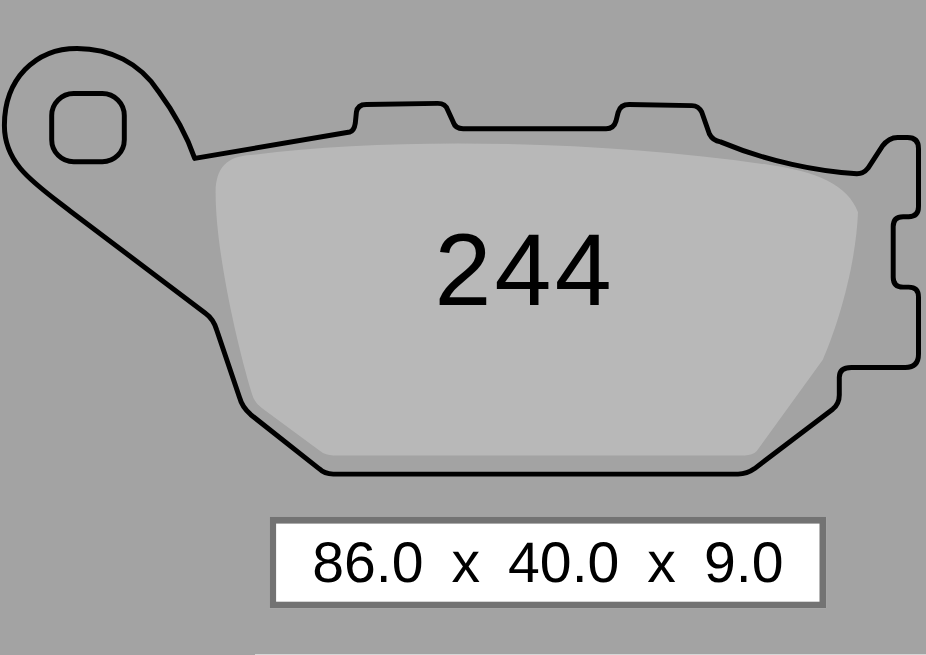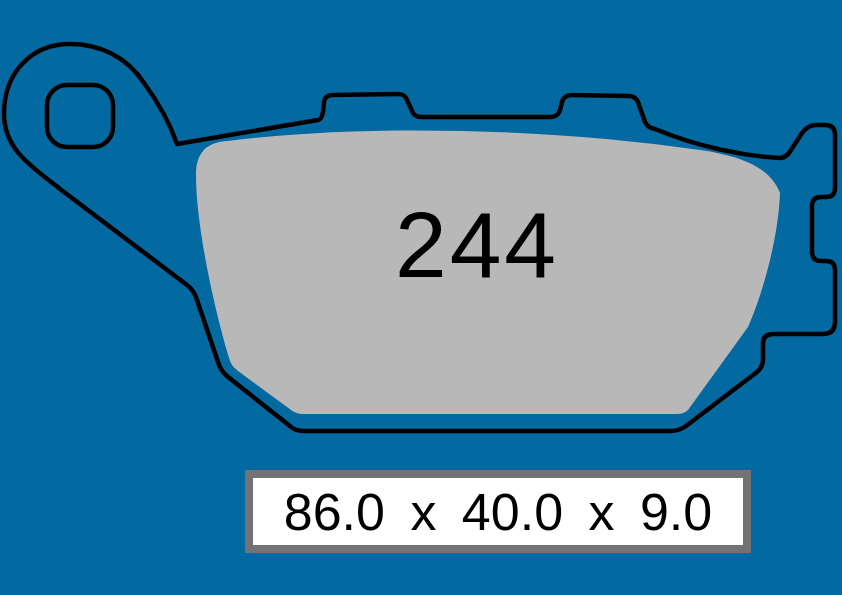--- a/index.html
+++ b/index.html
@@ -5,21 +5,21 @@
   html, body {
     margin: 0;
     padding: 0;
     background: #ffffff;
     font-family: "Liberation Sans", sans-serif;
   }
   .page {
     position: relative;
     width: 842px;
     height: 595px;
-    background: #0369a1;
+    background: #a3a3a3;
     overflow: hidden;
   }
   .drawing-svg {
     position: absolute;
     left: 0;
     top: 0;
     width: 842px;
     height: 595px;
   }
   .part-number {
@@ -37,21 +37,21 @@
     color: #000000;
     white-space: nowrap;
   }
   .dimensions-box {
     position: absolute;
     left: 245px;
     top: 470px;
     width: 506px;
     height: 83px;
     box-sizing: border-box;
-    border: 8px solid #737373;
+    border: 6px solid #737373;
     background: #ffffff;
     display: flex;
     align-items: center;
     justify-content: center;
   }
   .dimensions-text {
     font-size: 52px;
     line-height: 1;
     color: #000000;
     word-spacing: 11px;

